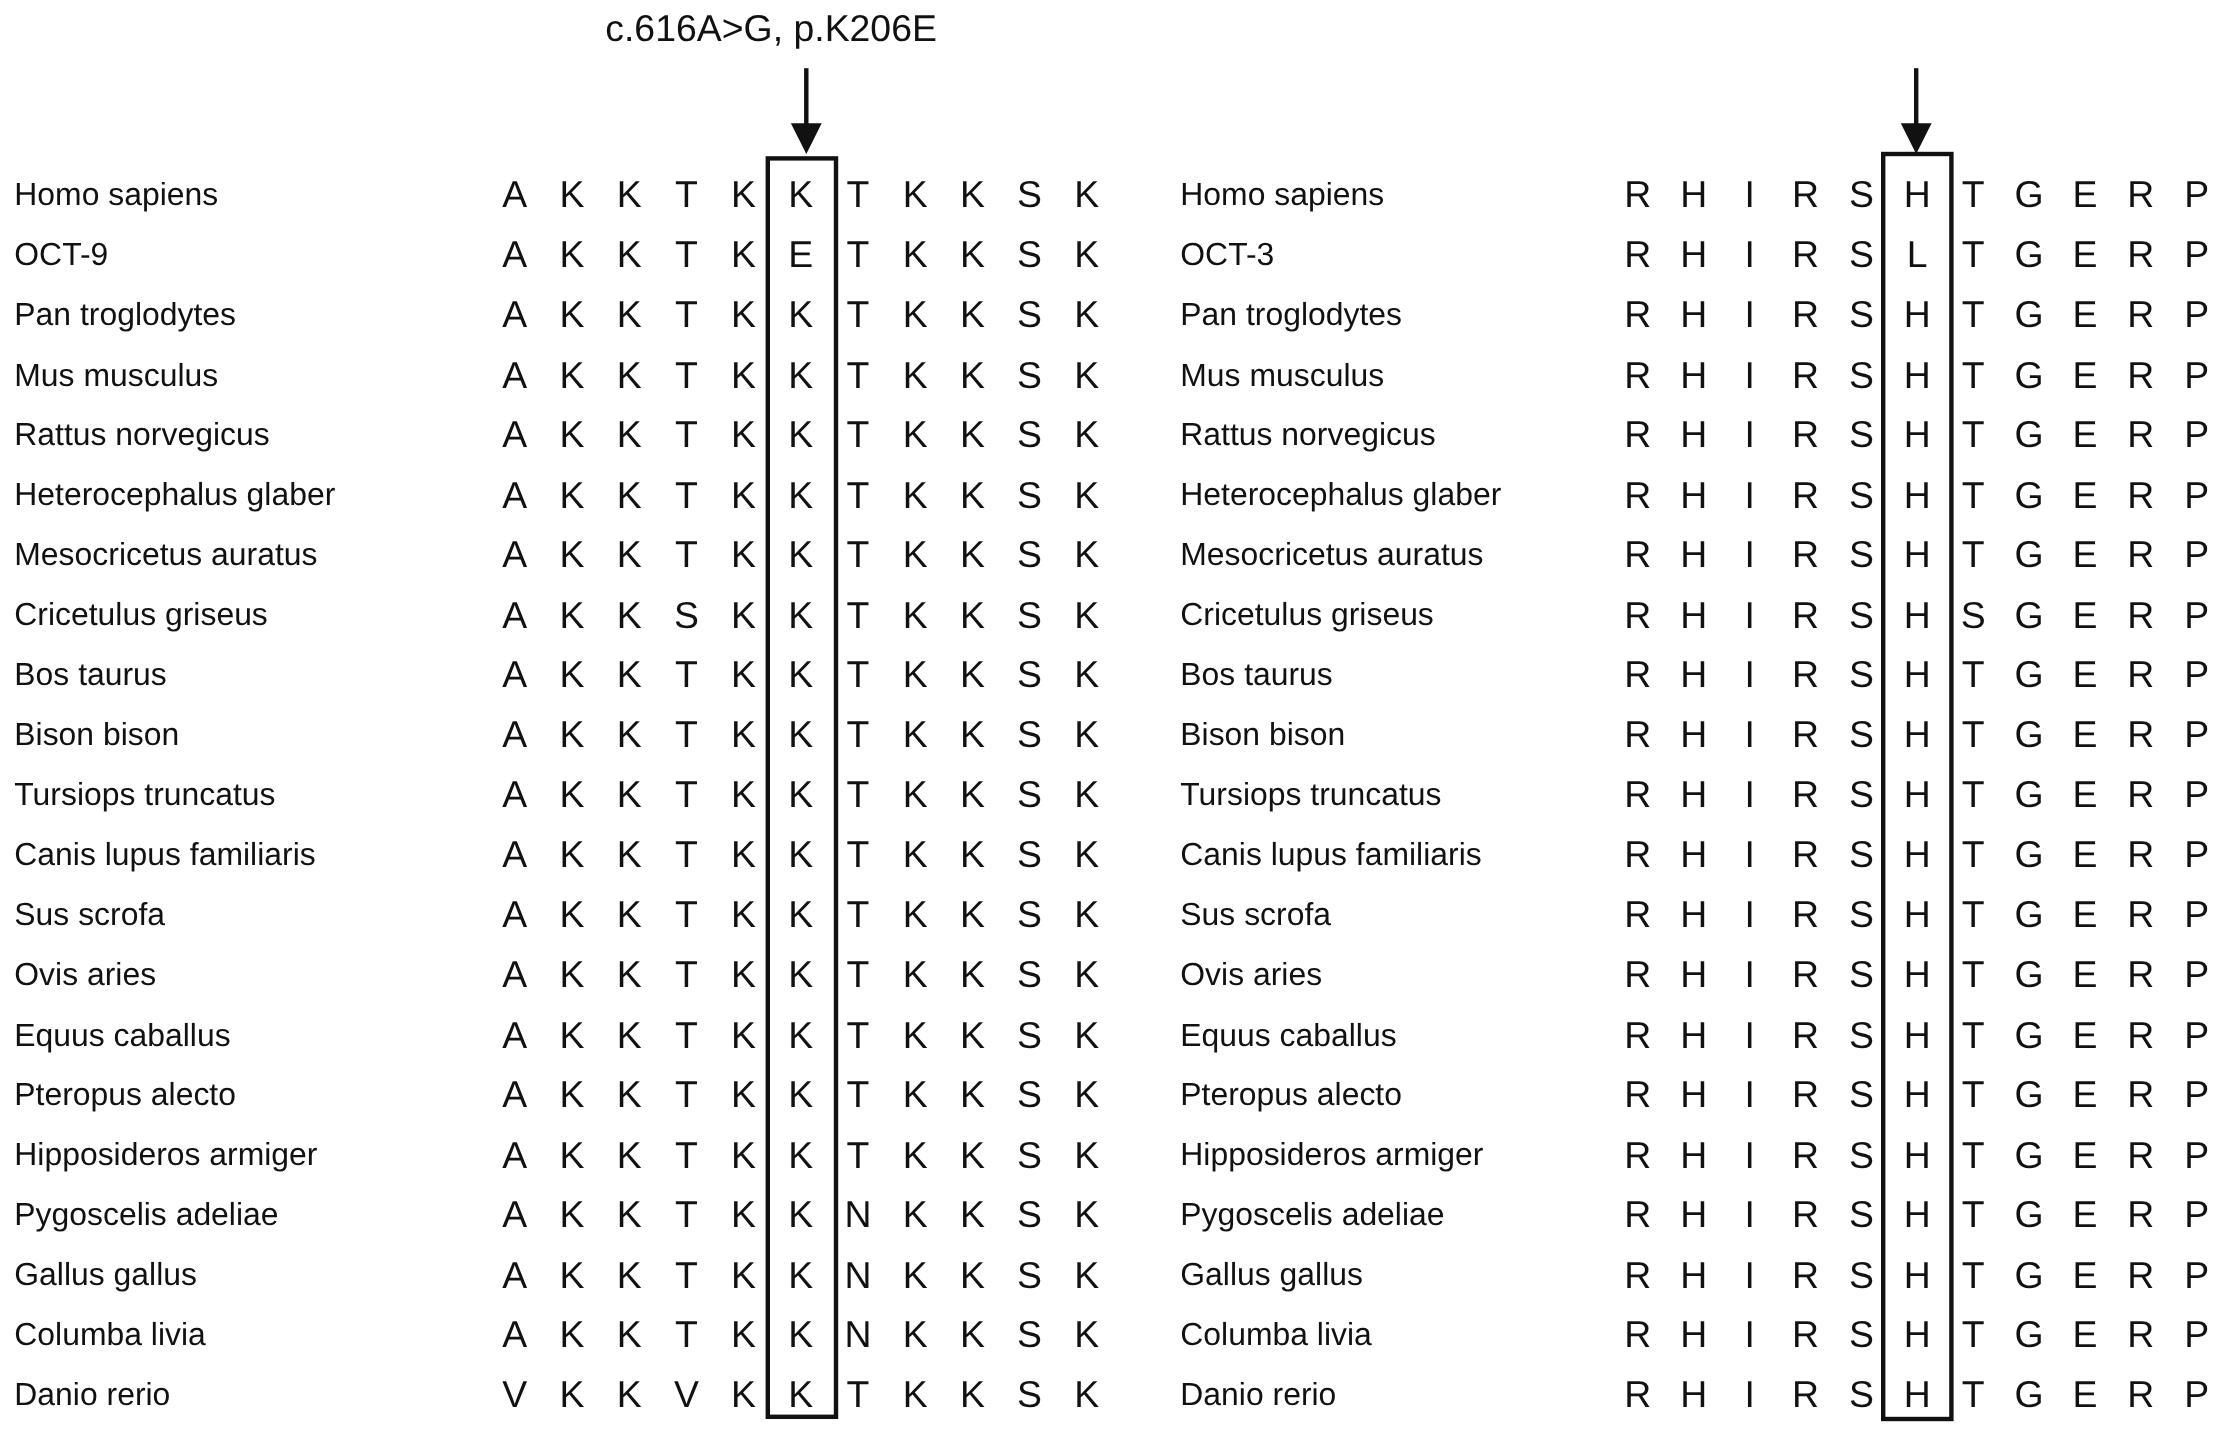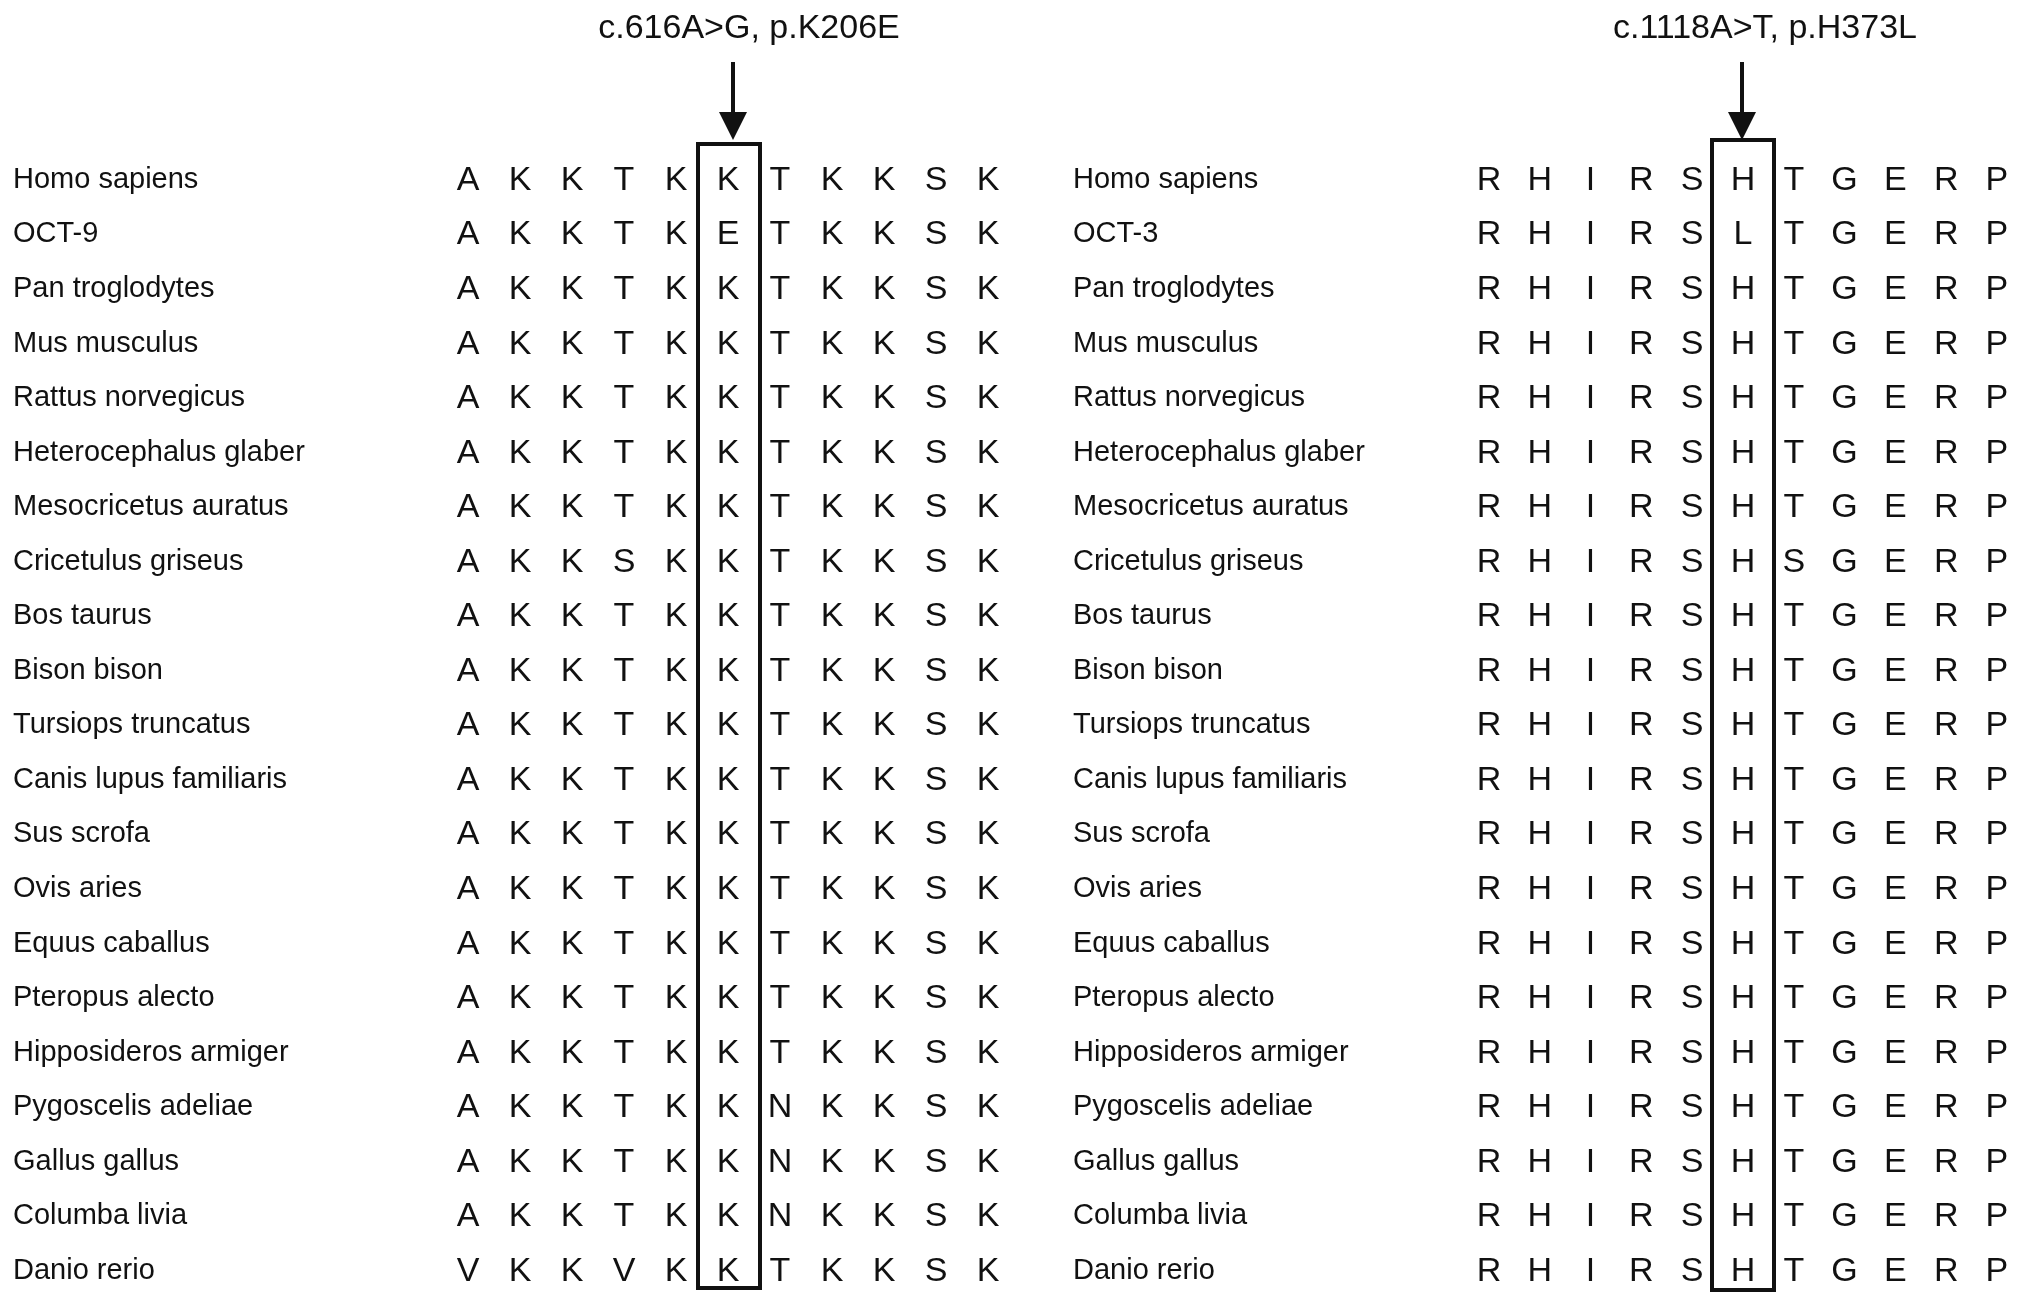--- a/index.html
+++ b/index.html
@@ -15,21 +15,21 @@
   
   .panel-left{ --name-x:13px;  --cells-x:442px;   --cell-w:52px;   }
   .panel-right{--name-x:1073px;--cells-x:1463.6px;--cell-w:50.8px; }
 
   .anno-label{
     position:absolute;top:8px;
     transform:translateX(-50%);
     font-size:34px;line-height:1.1;
     white-space:nowrap;
   }
-  .panel-left  .anno-label{left:749px;}
+  .panel-left  .anno-label{left:701px;}
   .panel-right .anno-label{left:1765px;}
 
   .arrow-shaft{position:absolute;width:4px;background:#111;top:62px;height:54px;}
   .panel-left  .arrow-shaft{left:731px;}
   .panel-right .arrow-shaft{left:1740px;}
   .arrow-head{
     position:absolute;top:112px;width:0;height:0;
     border-left:14px solid transparent;
     border-right:14px solid transparent;
     border-top:28px solid #111;
@@ -428,21 +428,20 @@
             <span class="cell">K</span>
             <span class="cell">K</span>
             <span class="cell">S</span>
             <span class="cell">K</span>
           </span>
         </div>
       </div>
   </section>
 
   <section class="panel panel-right">
-    <div class="anno-label">c.1118A&gt;T, p.H373L</div>
     <div class="arrow-shaft"></div>
     <div class="arrow-head"></div>
     <div class="col-box"></div>
     <div class="rows">
 
         <div class="row">
           <span class="name">Homo sapiens</span>
           <span class="cells">
             <span class="cell">R</span>
             <span class="cell">H</span>

